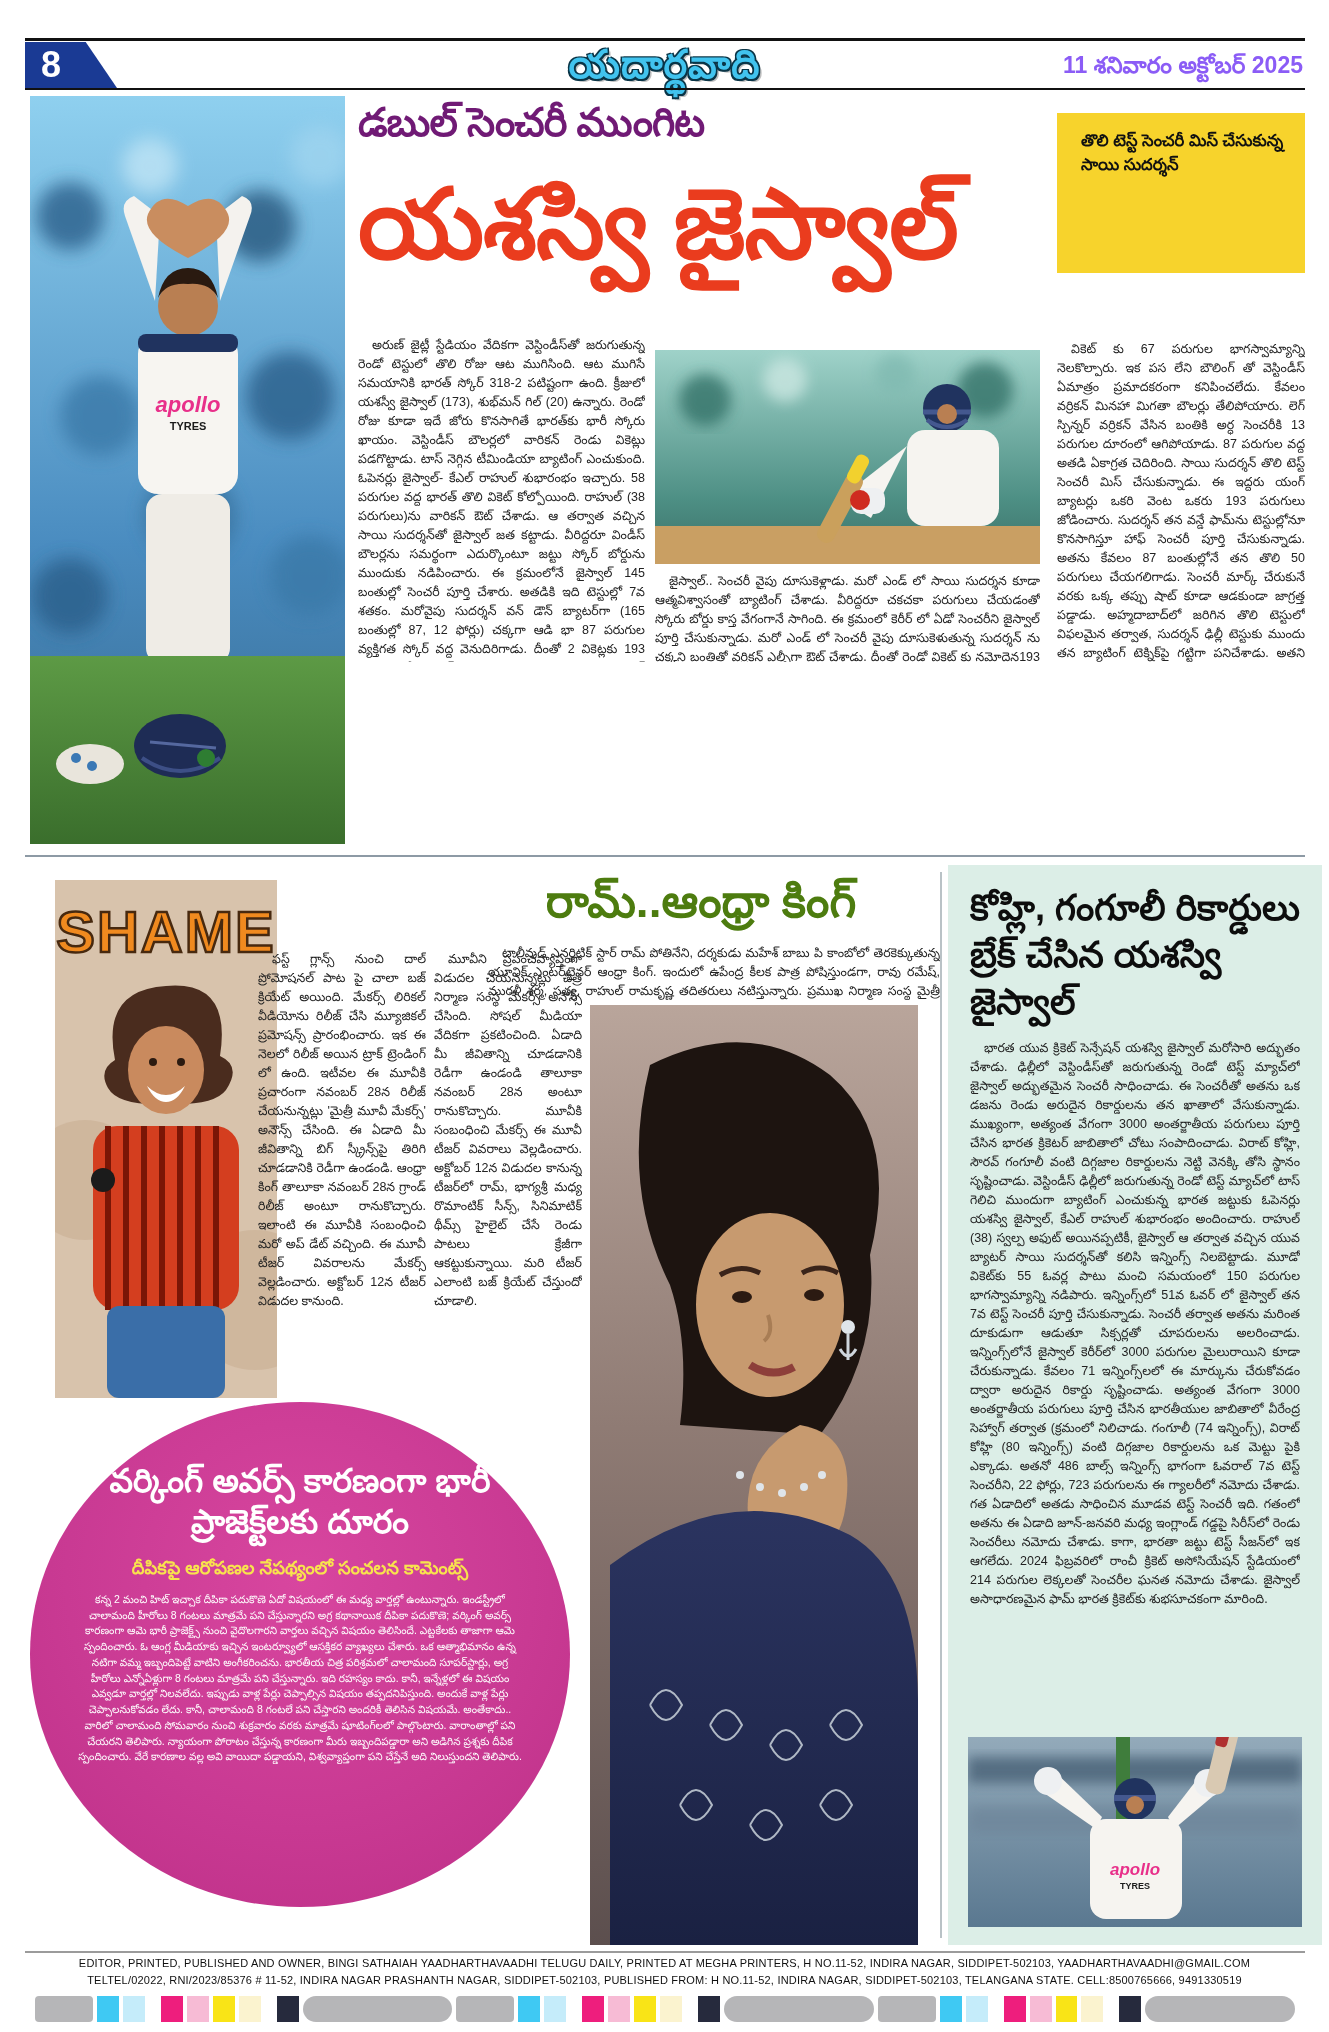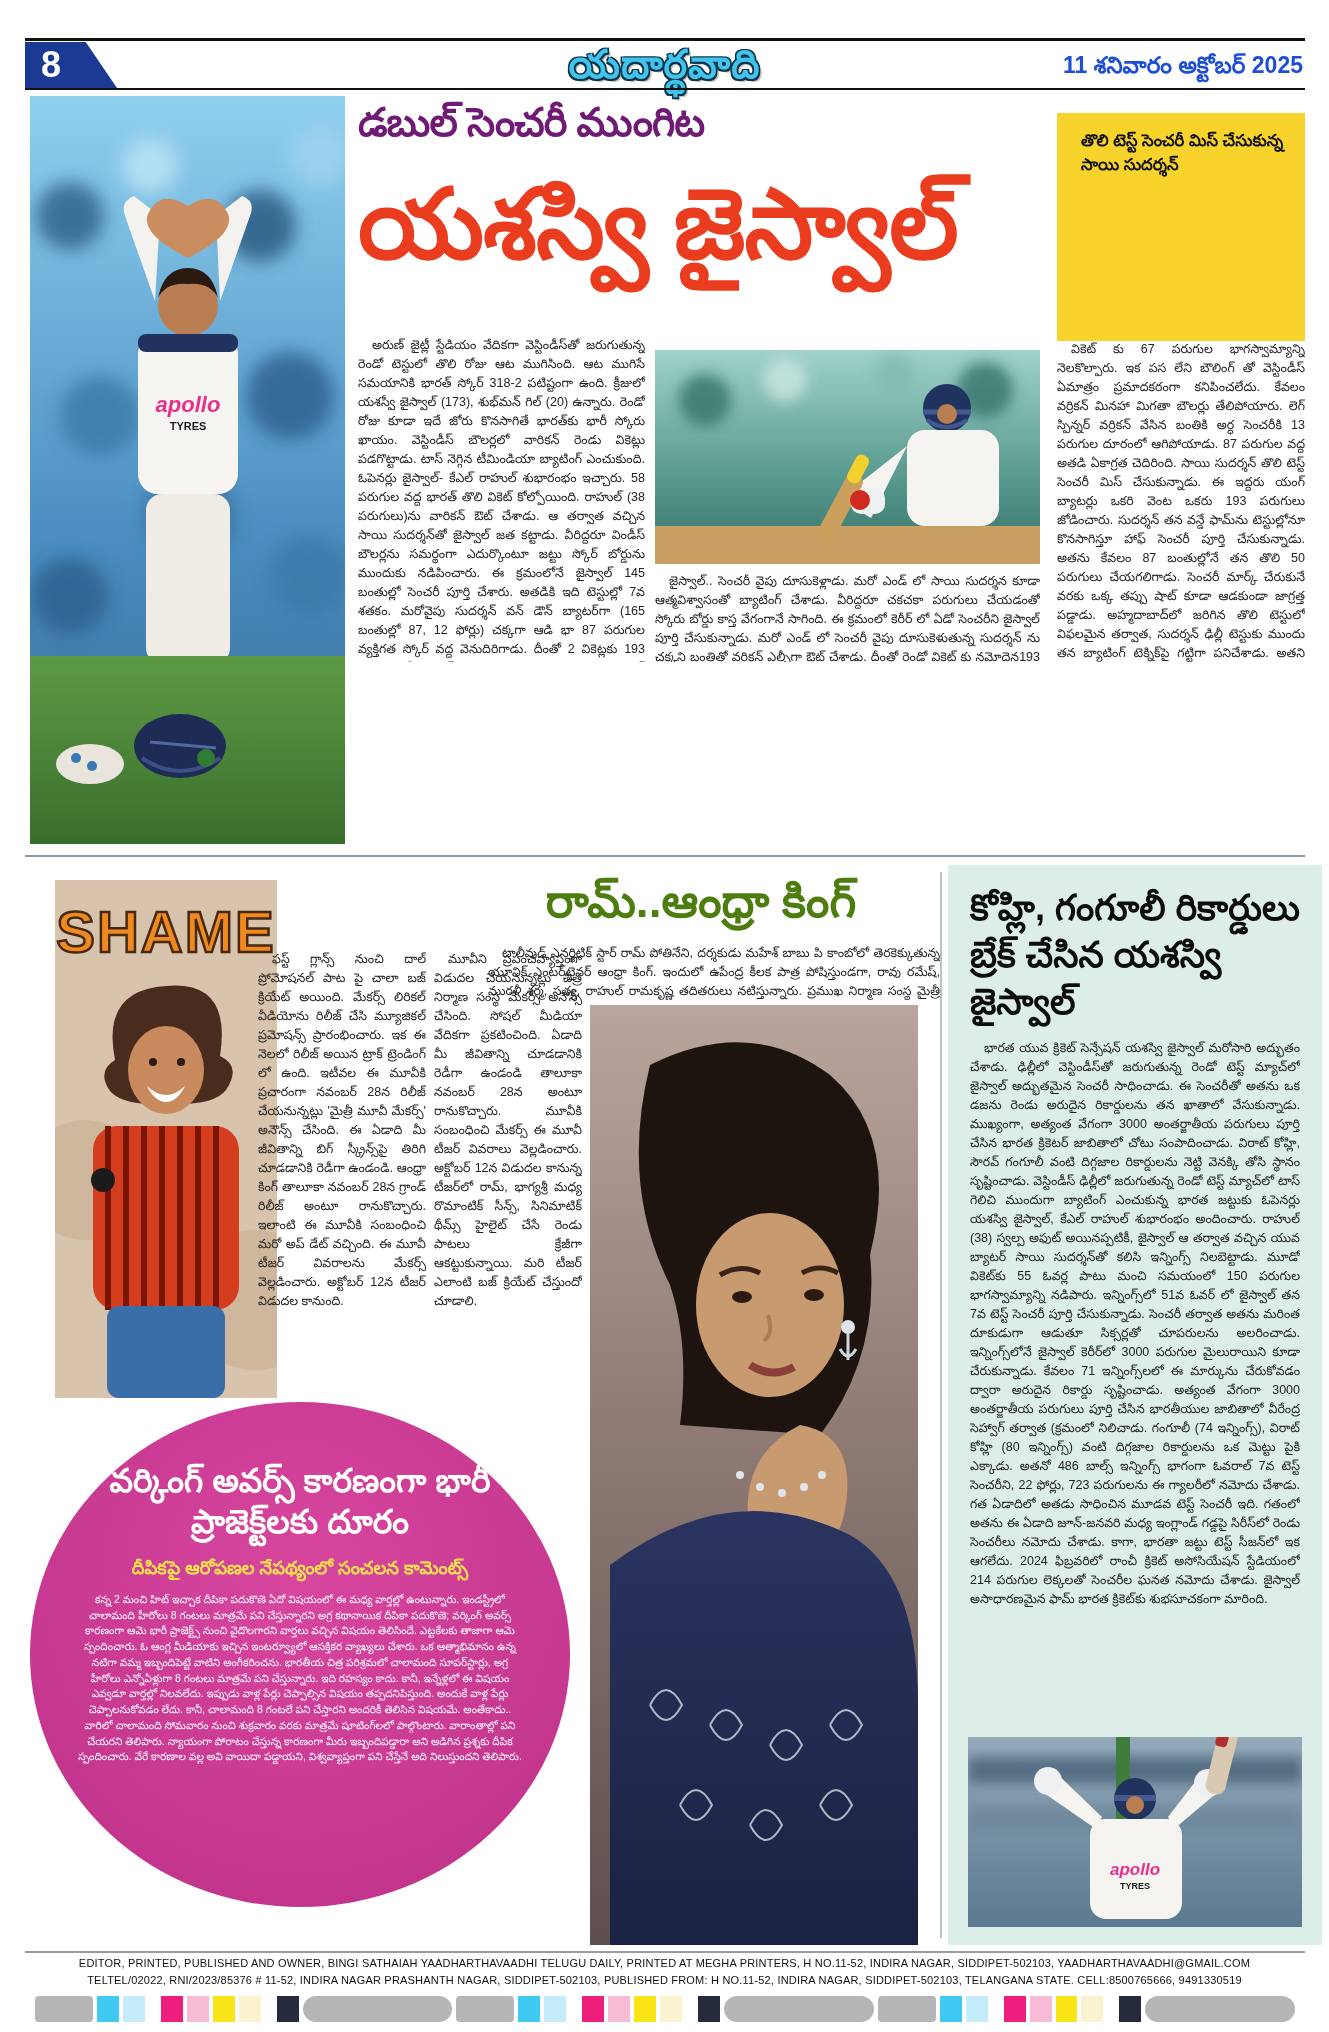--- a/index.html
+++ b/index.html
@@ -6,21 +6,21 @@
   .page{position:relative;width:1329px;height:2032px;background:#ffffff;margin:0 auto;
         font-family:"Liberation Sans",sans-serif;overflow:hidden;color:#1c1c1c;}
   .abs{position:absolute;}
   .rule{background:#111;}
   
   .pagenum{background:#1a3a94;color:#fff;font-size:36px;font-weight:bold;
            clip-path:polygon(0 0,66% 0,100% 100%,0 100%);
            display:flex;align-items:center;padding-left:16px;box-sizing:border-box;}
   .masthead{width:100%;text-align:center;font-size:40px;font-weight:bold;color:#41c3ee;letter-spacing:1px;
             text-shadow:-1.5px -1.5px 0 #0a3547,1.5px -1.5px 0 #0a3547,-1.5px 1.5px 0 #0a3547,1.5px 1.5px 0 #0a3547,3px 3px 0 rgba(0,0,0,.25);}
-  .dateline{font-size:23px;font-weight:bold;color:#1d4ed8;}
+  .dateline{font-size:23px;font-weight:bold;color:#8b5cf6;}
   
   .kicker{font-size:40px;font-weight:800;color:#701a75;letter-spacing:-1px;line-height:1.1;}
   .headline-red{font-size:98px;font-weight:800;color:#ea3c1e;letter-spacing:-1px;line-height:1.15;}
   .hl-box{background:#f7d32c;padding:12px 16px;box-sizing:border-box;}
   .hl-box .hl-line{font-size:16.5px;font-weight:bold;line-height:1.45;padding:4px 0;color:#111;}
   .hl-box .hl-line:not(:last-child){border-bottom:1px solid #cdb23a;}
   .bodytxt{font-size:12.5px;line-height:1.52;text-align:justify;overflow:hidden;color:#222;text-indent:14px;}
   
   .movie-headline{font-size:46px;font-weight:800;color:#4d7c0f;text-align:center;line-height:1.1;}
   .mint{background:#dceee7;box-sizing:border-box;padding:20px 22px;}
@@ -104,21 +104,21 @@
         <ellipse cx="60" cy="668" rx="34" ry="20" fill="#e9e5dc"></ellipse>
         <circle cx="46" cy="662" r="5" fill="#3a78b5"></circle>
           <circle cx="62" cy="670" r="5" fill="#3a78b5"></circle>
       </g>
     </svg>
   </div>
 
   <div class="abs kicker" style="left:358px;top:100px;width:690px;">డబుల్ సెంచరీ ముంగిట</div>
   <div class="abs headline-red" style="left:358px;top:168px;width:690px;">యశస్వి జైస్వాల్</div>
 
-  <div class="abs hl-box" style="left:1057px;top:113px;width:248px;height:228px;padding-left:24px;">
+  <div class="abs hl-box" style="left:1057px;top:113px;width:248px;height:160px;padding-left:24px;">
 
   <div class="hl-line">తొలి టెస్ట్ సెంచరీ మిస్ చేసుకున్న సాయి సుదర్శన్</div>
     </div>
 
   <div class="abs bodytxt" style="left:358px;top:336px;width:287px;height:326px;">అరుణ్ జైట్లీ స్టేడియం వేదికగా వెస్టిండీస్‌తో జరుగుతున్న రెండో టెస్టులో తొలి రోజు ఆట ముగిసింది. ఆట ముగిసే సమయానికి భారత్ స్కోర్ 318-2 పటిష్టంగా ఉంది. క్రీజులో యశస్వీ జైస్వాల్ (173), శుభ్‌మన్ గిల్ (20) ఉన్నారు. రెండో రోజు కూడా ఇదే జోరు కొనసాగితే భారత్‌కు భారీ స్కోరు ఖాయం. వెస్టిండీస్ బౌలర్లలో వారికన్ రెండు వికెట్లు పడగొట్టాడు. టాస్ నెగ్గిన టీమిండియా బ్యాటింగ్ ఎంచుకుంది. ఓపెనర్లు జైస్వాల్- కేఎల్ రాహుల్ శుభారంభం ఇచ్చారు. 58 పరుగుల వద్ద భారత్ తొలి వికెట్ కోల్పోయింది. రాహుల్ (38 పరుగులు)ను వారికన్ ఔట్ చేశాడు. ఆ తర్వాత వచ్చిన సాయి సుదర్శన్‌తో జైస్వాల్ జత కట్టాడు. వీరిద్దరూ విండీస్ బౌలర్లను సమర్థంగా ఎదుర్కొంటూ జట్టు స్కోర్ బోర్డును ముందుకు నడిపించారు. ఈ క్రమంలోనే జైస్వాల్ 145 బంతుల్లో సెంచరీ పూర్తి చేశారు. అతడికి ఇది టెస్టుల్లో 7వ శతకం. మరోవైపు సుదర్శన్ వన్ డౌన్ బ్యాటర్‌గా (165 బంతుల్లో 87, 12 ఫోర్లు) చక్కగా ఆడి భా 87 పరుగుల వ్యక్తిగత స్కోర్ వద్ద వెనుదిరిగాడు. దీంతో 2 వికెట్లకు 193 పరుగులతో భారత్ భాగస్వామ్యానికి తెరపడింది. లంచ్ విరామా తర్వాత ఫిఫ్టీ పూర్తి చేసుకున్న జైస్వాల్ జోరు కొనసాగించాడు.</div>
 
   <div class="abs" style="left:655px;top:350px;width:385px;height:214px;">
     <svg width="385" height="214" viewBox="0 0 385 214">
       <defs>
         <linearGradient id="teal" x1="0" y1="0" x2="0" y2="1">

